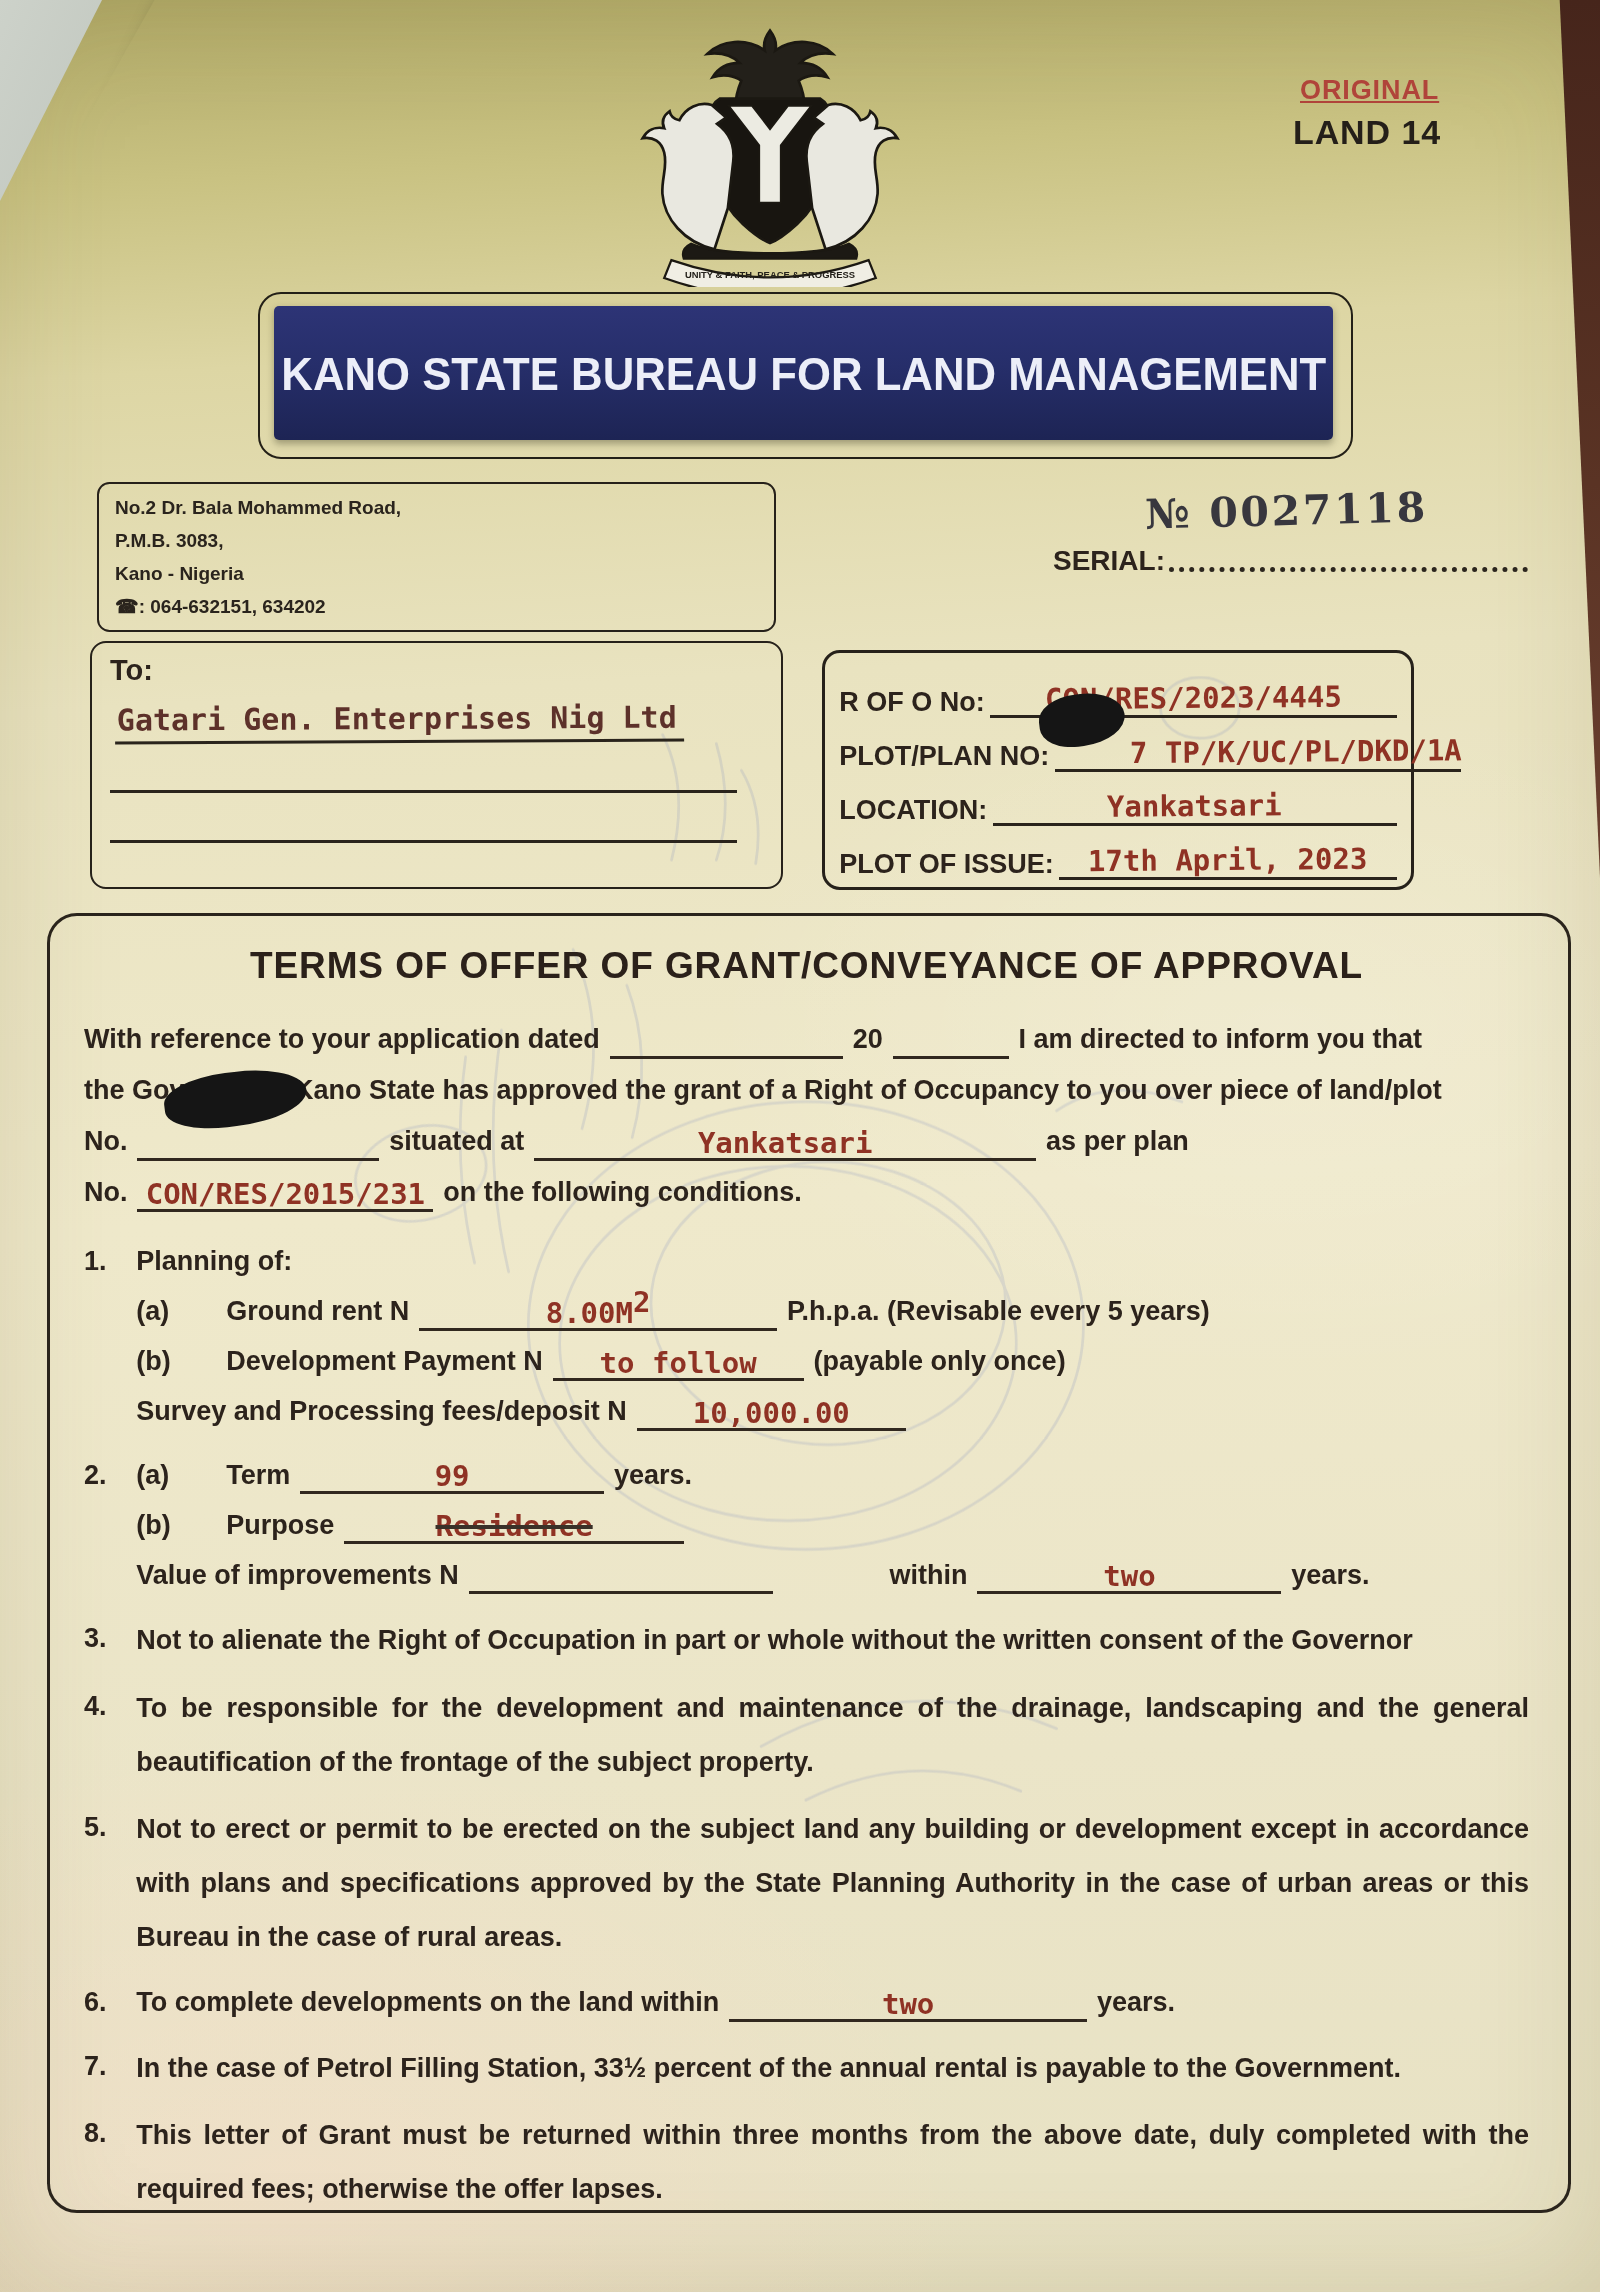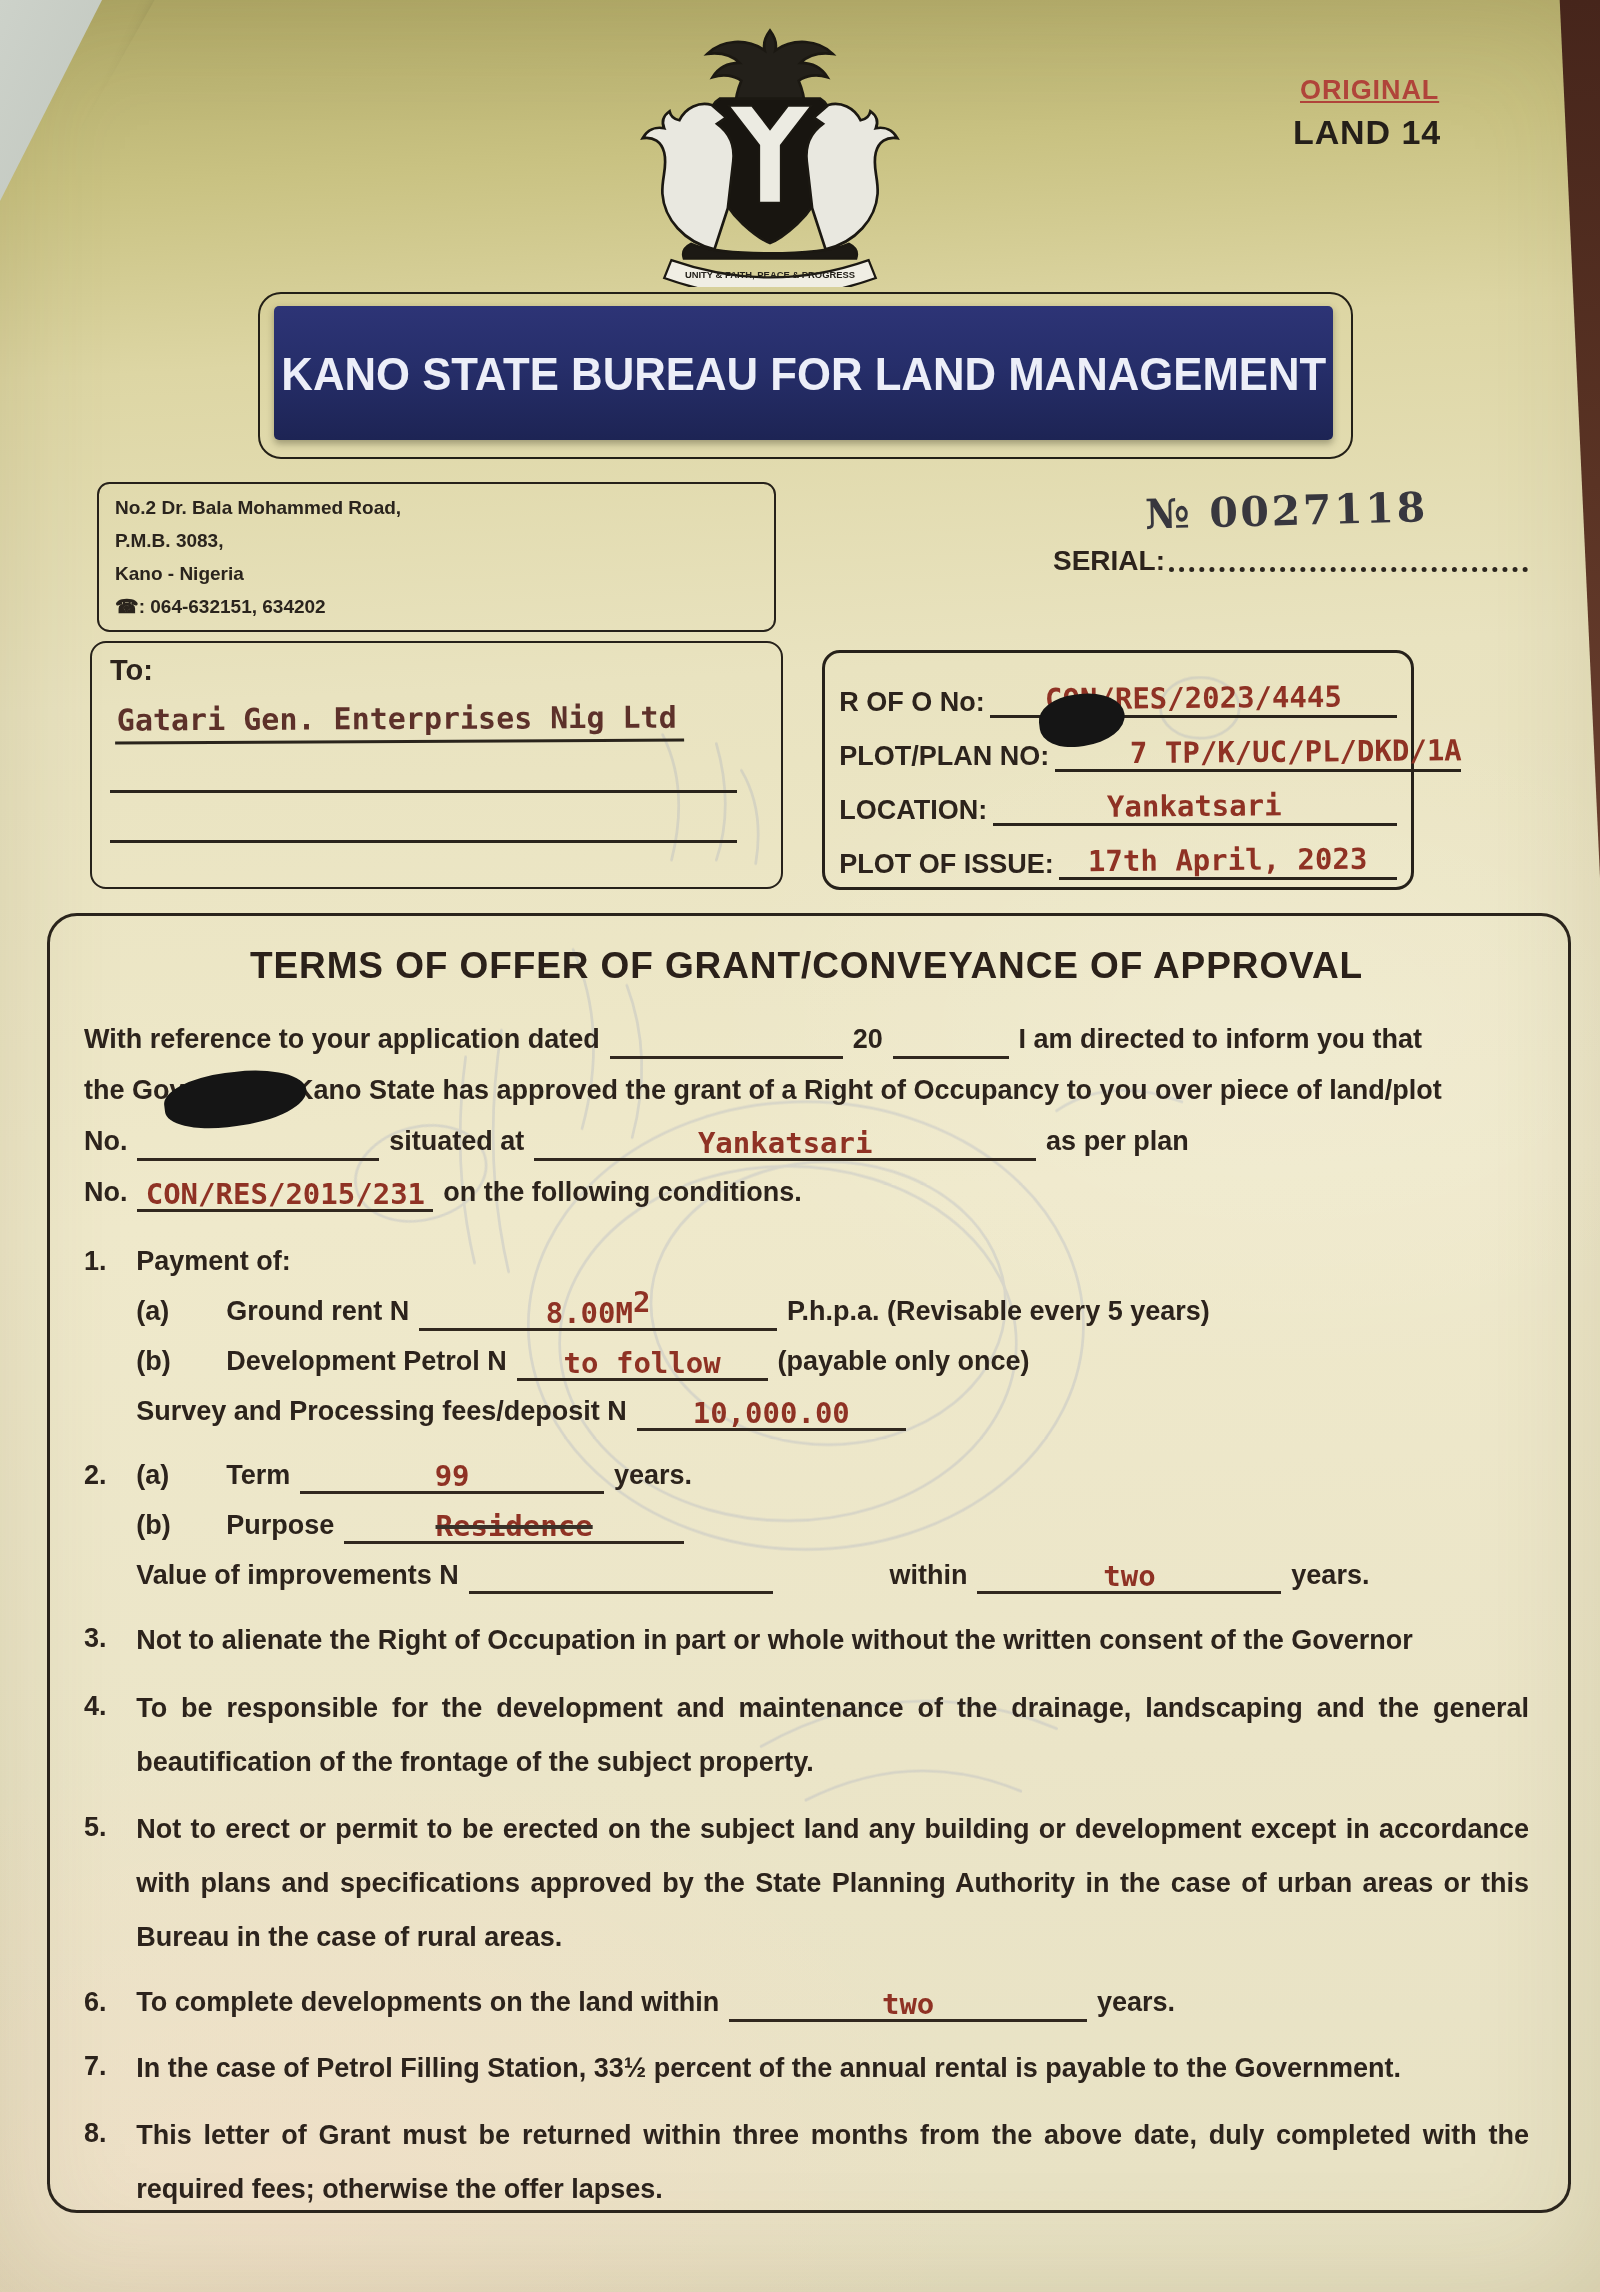--- a/index.html
+++ b/index.html
@@ -196,30 +196,30 @@
           </span><span class="t">on the following conditions.</span>
       </div>
     </div>
 
     <div class="items">
 
       <div class="item">
         <span class="inum">1.</span>
         <div class="ibody">
           <div class="iline">
-            <span>Payment of:</span>
+            <span>Planning of:</span>
           </div>
           <div class="iline">
             <span class="slab">(a)</span><span class="t">Ground rent N</span><span class="blank w400">
                 <span class="typed">8.00M</span>
                 <sup class="typed">2</sup>
               </span><span class="t">P.h.p.a. (Revisable every 5 years)</span>
           </div>
           <div class="iline">
-            <span class="slab">(b)</span><span class="t">Development Petrol N</span><span class="blank w280">
+            <span class="slab">(b)</span><span class="t">Development Payment N</span><span class="blank w280">
                 <span class="typed">to follow</span>
               </span><span class="t">(payable only once)</span>
           </div>
           <div class="iline">
             <span class="t">Survey and Processing fees/deposit N</span><span class="blank w300">
                 <span class="typed">10,000.00</span>
               </span>
           </div>
         </div>
       </div>

